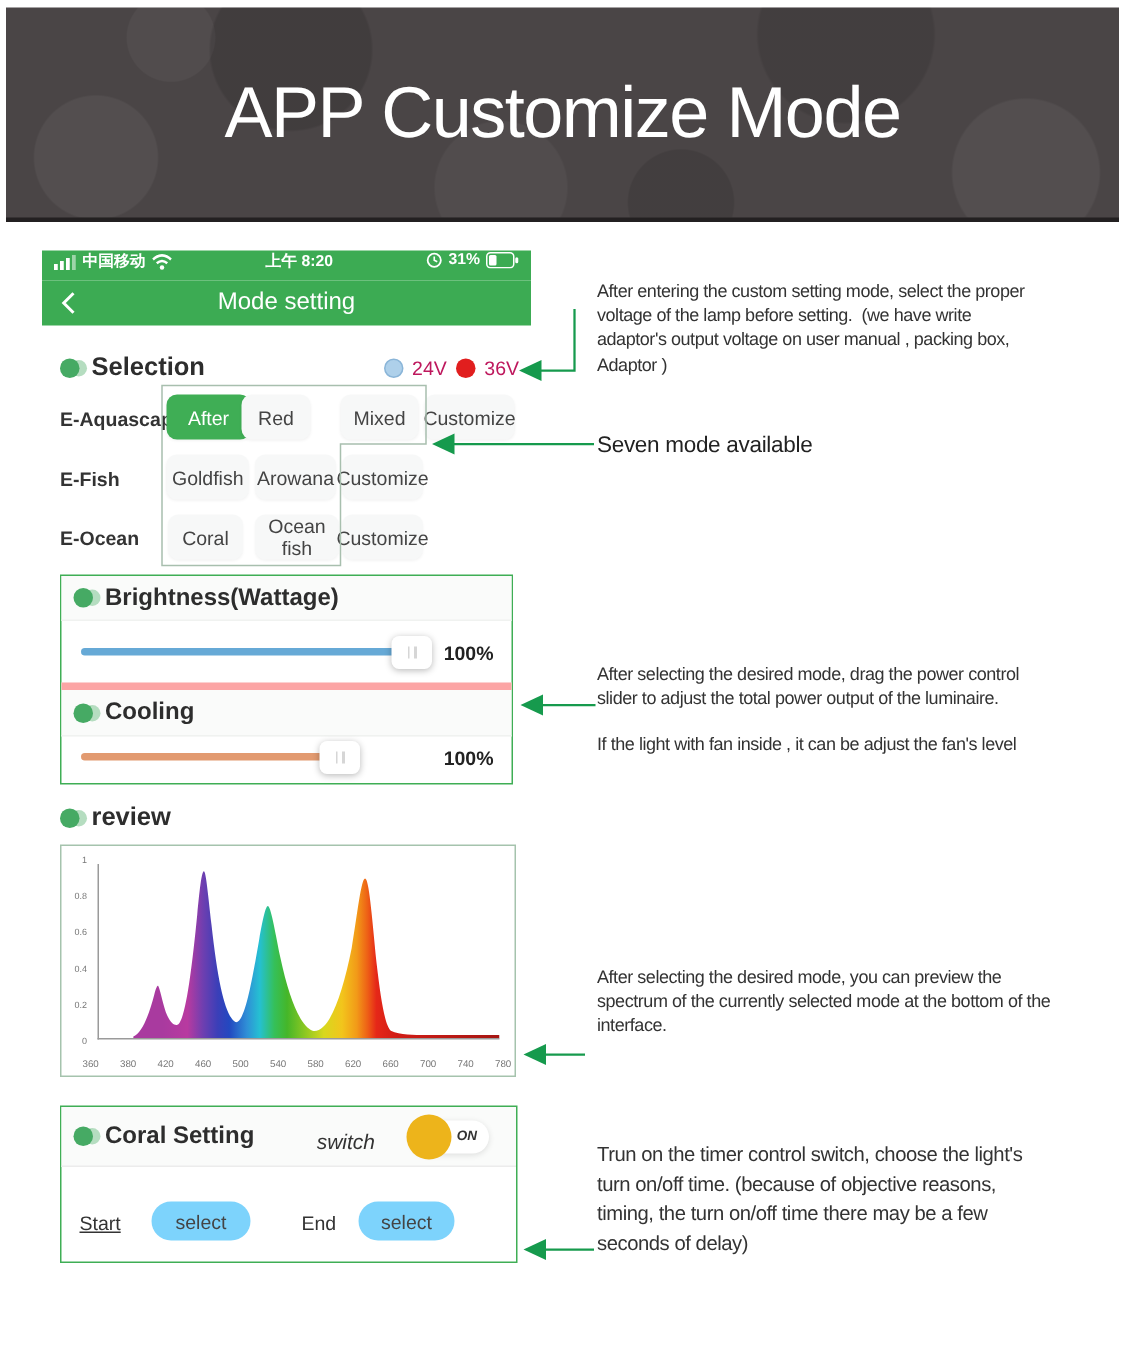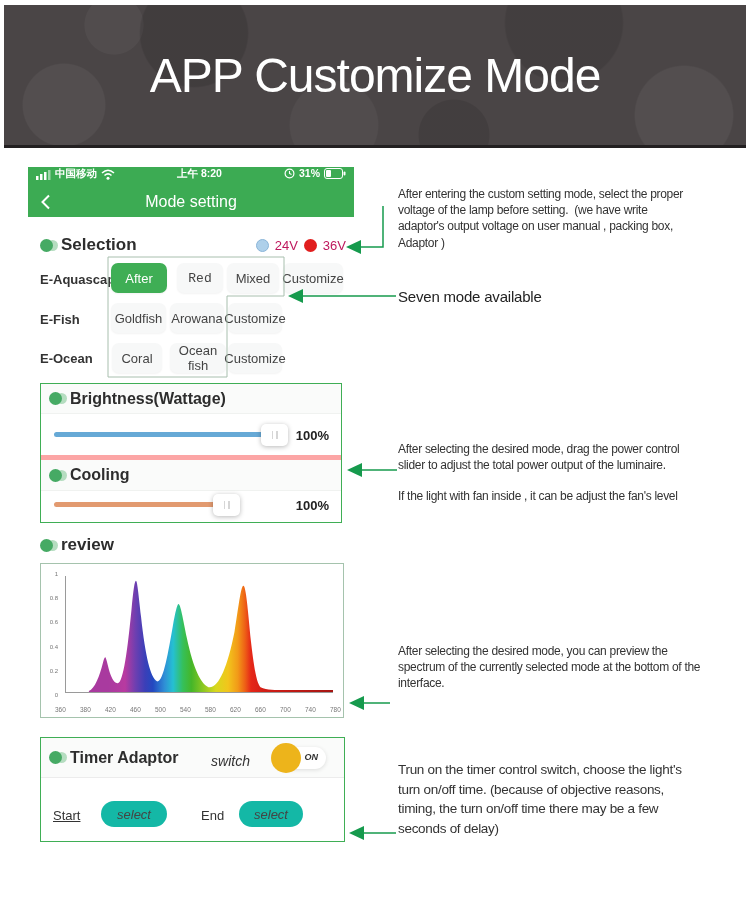--- a/index.html
+++ b/index.html
@@ -74,23 +74,23 @@
   .xticks { position:absolute; left:14px; right:2px; bottom:4px; display:flex;
     justify-content:space-between; font-size:6.5px; color:#777; }
 
   .timer-head-right { position:absolute; right:18px; top:9px; display:flex; align-items:flex-end; gap:24px;font-style:italic; }
   .switch-label { font-size:14px; color:#333; }
   .toggle { position:relative; width:52px; height:22px; background:#fff; border-radius:11px;
     box-shadow:0 1px 4px rgba(0,0,0,.12); cursor:pointer; }
   .toggle .on { position:absolute; right:8px; top:5px; font-size:9px; font-weight:bold; color:#333; }
   .toggle .knob { position:absolute; left:-3px; top:-4px; width:30px; height:30px;
     border-radius:50%; background:#edb41b; }
-  .sel-pill { position:absolute; height:26px; background:#14b8a6; border:none; border-radius:13px;
+  .sel-pill { position:absolute; height:26px; background:#7dd3fc; border:none; border-radius:13px;
     font-size:13px; color:#444; font-family:inherit; cursor:pointer;
-    display:flex; align-items:center; justify-content:center;font-style:italic; }
+    display:flex; align-items:center; justify-content:center; }
   .small-lab { position:absolute; font-size:13px; color:#333; }
 
   
   .ann { position:absolute; left:398px; font-size:12px; letter-spacing:-0.3px; line-height:1.35;
     color:#333; white-space:pre; }
   .ann.big { font-size:15px; letter-spacing:-0.2px; color:#222; }
   .ann.last { font-size:13.5px; line-height:1.45; }
 
   .connectors { position:absolute; left:0; top:0; pointer-events:none; }
 </style>
@@ -149,21 +149,21 @@
     <span>24V</span>
     <span class="vdot v36"></span>
     <span>36V</span>
   </div>
 
   <div class="rowlabel" style="top:105px;">E-Aquascape</div>
   <div class="rowlabel" style="top:145px;">E-Fish</div>
   <div class="rowlabel" style="top:184px;">E-Ocean</div>
 
   <button class="modebtn sel" style="left:83px; top:96px; width:56px;">After</button>
-  <button class="modebtn" style="left:149px; top:96px; width:46px;font-family:Liberation Mono, monospace;">Red</button>
+  <button class="modebtn" style="left:133px; top:96px; width:46px;">Red</button>
   <button class="modebtn" style="left:199px; top:96px; width:52px;">Mixed</button>
   <button class="modebtn" style="left:255px; top:96px; width:60px;">Customize</button>
 
   <button class="modebtn" style="left:83px; top:136px; width:55px;">Goldfish</button>
   <button class="modebtn" style="left:142px; top:136px; width:54px;">Arowana</button>
   <button class="modebtn" style="left:200px; top:136px; width:54px;">Customize</button>
 
   <button class="modebtn" style="left:84px; top:176px; width:50px;">Coral</button>
   <button class="modebtn" style="left:142px; top:176px; width:56px;">Ocean fish</button>
   <button class="modebtn" style="left:200px; top:176px; width:54px;">Customize</button>
@@ -257,21 +257,21 @@
       <span>660</span>
         <span>700</span>
       <span>740</span>
         <span>780</span>
     </div>
   </div>
 
   <div class="gbox" style="left:12px; top:570px; width:305px; height:105px;">
     <div class="subrow-head" style="top:0; height:40px; border-bottom:1px solid #ececec;">
       <span class="bullet"></span>
-      <span class="t">Timer Adaptor</span>
+      <span class="t">Coral Setting</span>
     </div>
     <div class="timer-head-right">
       <span class="switch-label">switch</span>
       <div class="toggle">
         <span class="on">ON</span>
         <span class="knob"></span>
       </div>
     </div>
     <span class="small-lab" style="left:12px; top:70px;text-decoration:underline;">Start</span>
     <button class="sel-pill" style="left:60px; top:63px; width:66px;">select</button>

